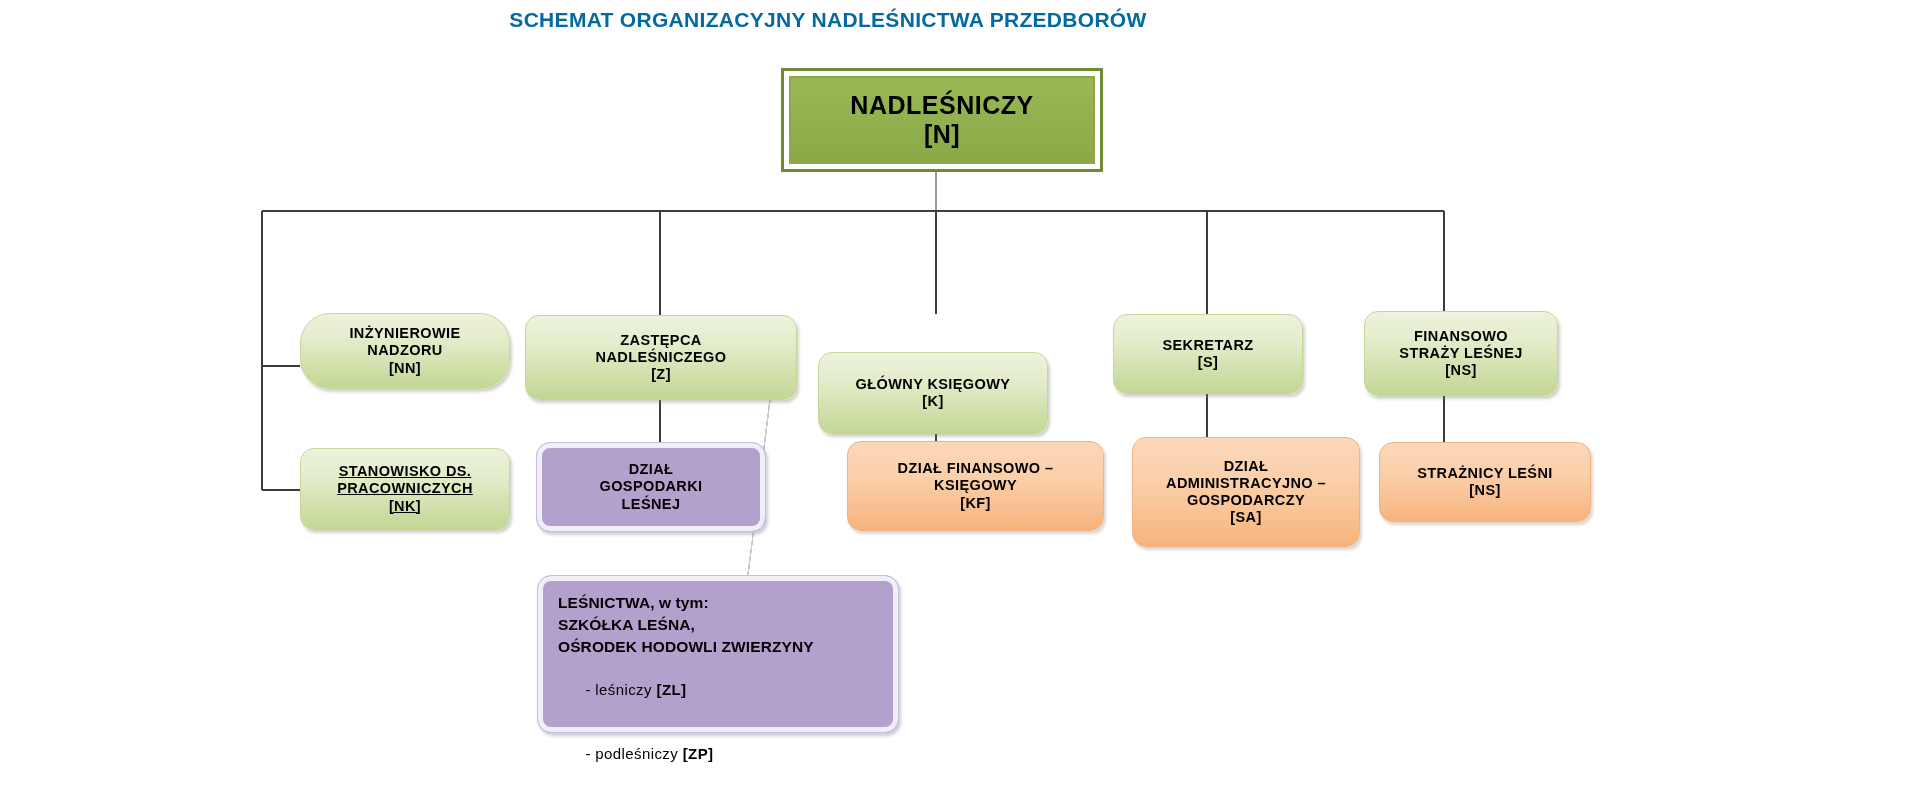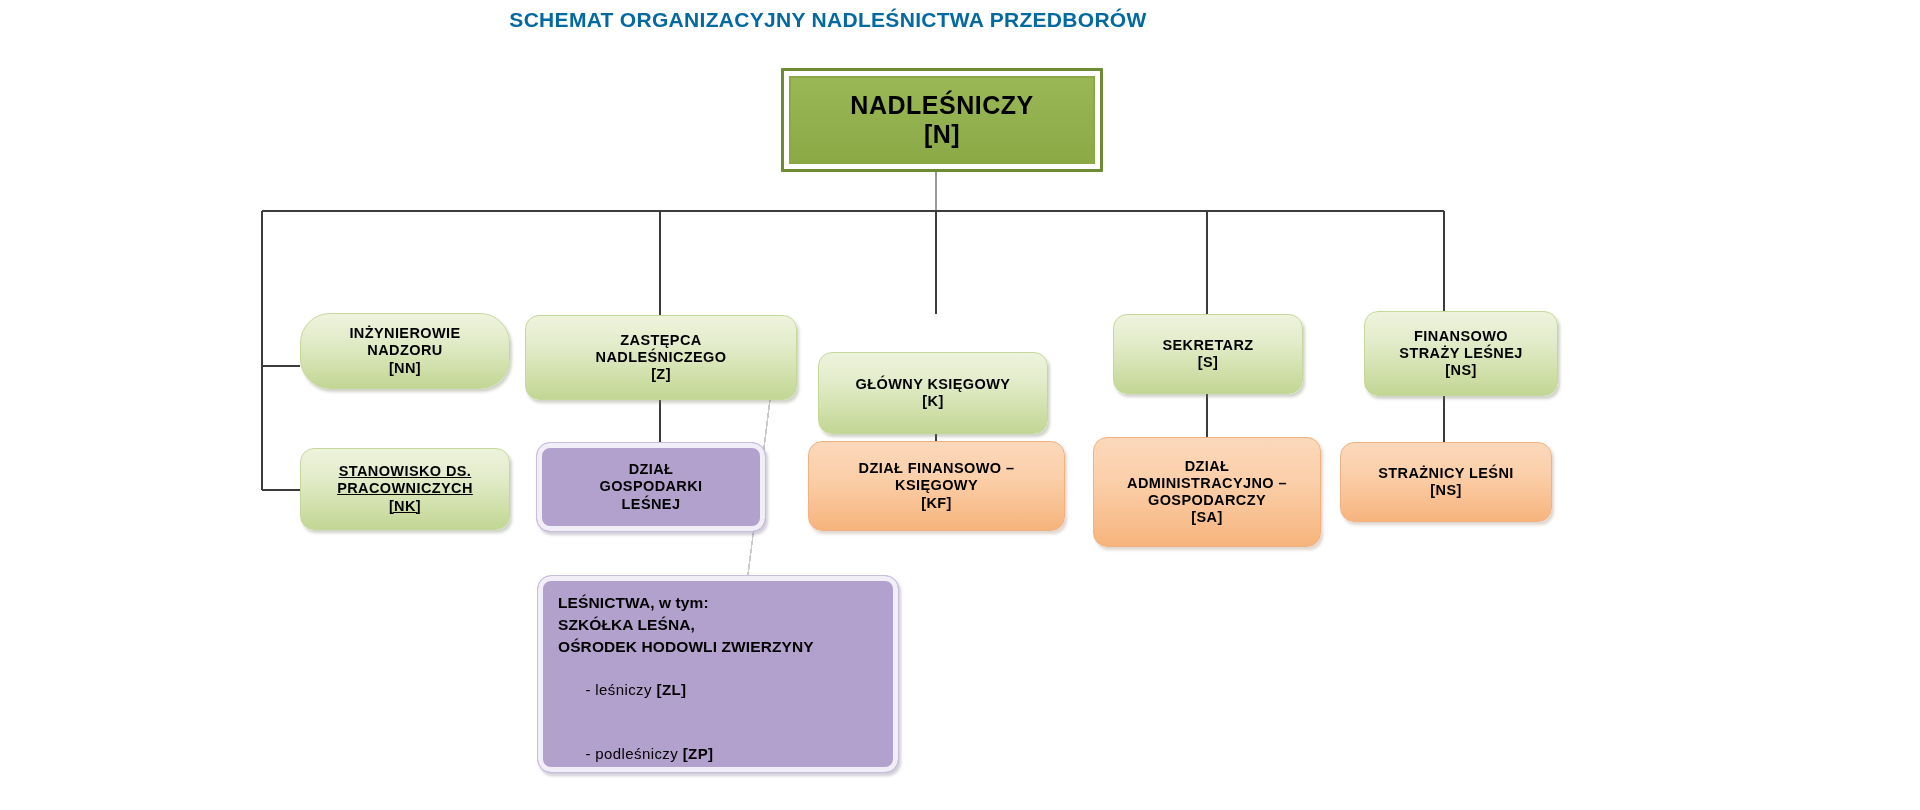--- a/index.html
+++ b/index.html
@@ -95,20 +95,21 @@
   }
 
   
   .node.orange {
     background: linear-gradient(180deg, #fbd8bb 0%, #fbcfa9 40%, #f8bd8c 80%, #f6b47c 100%);
     border: 1px solid #f0b183;
     border-radius: 14px;
     box-shadow: 2px 3px 3px rgba(150,120,95,0.3);
     font-size: 14.5px;
     letter-spacing: 0.4px;
+    margin-left: 39px;
   }
 
   
   .node.detail {
     display: block;
     text-align: left;
     padding: 16px 18px 14px 20px;
     font-weight: normal;
     font-size: 15px;
     line-height: 1.42;
@@ -213,21 +214,21 @@
 ADMINISTRACYJNO –
 GOSPODARCZY
 [SA]</span>
   </div>
 
   <div class="node orange" style="left:1340px; top:442px; width:212px; height:80px;">
     <span class="node-label">STRAŻNICY LEŚNI
 [NS]</span>
   </div>
 
-  <div class="node purple detail" style="left:537px; top:575px; width:362px; height:198px;">
+  <div class="node purple detail" style="left:537px; top:575px; width:362px; height:158px;">
     <div class="detail-head">LEŚNICTWA, w tym:</div>
     <div class="detail-head">SZKÓŁKA LEŚNA,</div>
     <div class="detail-head">OŚRODEK HODOWLI ZWIERZYNY</div>
     <div class="detail-item">
       <span>- leśniczy </span><b>[ZL]</b>
     </div>
     <div class="detail-item">
       <span>- podleśniczy </span><b>[ZP]</b>
     </div>
     <div class="detail-item">

